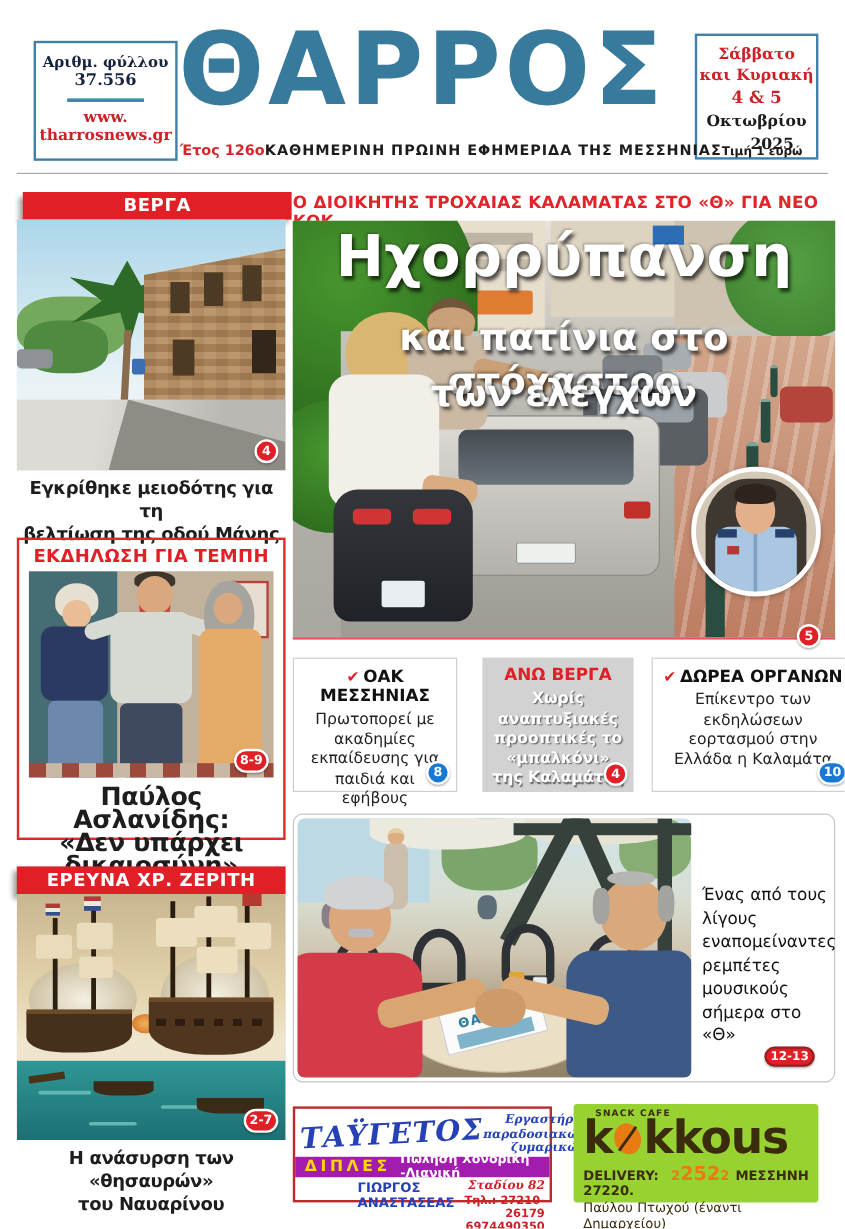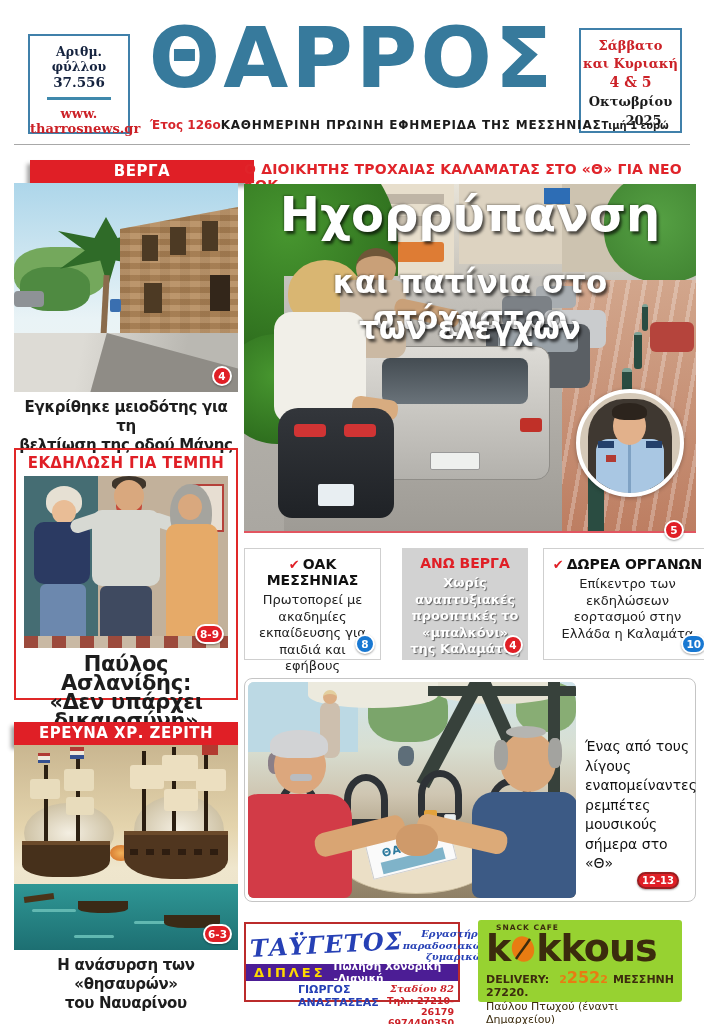--- a/index.html
+++ b/index.html
@@ -21,21 +21,21 @@
   .tbox{position:absolute;top:548px;height:112px;background:#fff;box-sizing:border-box;}
   .tbox .t-title{margin-top:7px;text-align:center;font-size:14px;font-weight:bold;color:#111;}
   .tbox .t-text{margin-top:4px;text-align:center;font-size:13px;line-height:16.5px;color:#222;}
   .check{color:#e01f26;font-size:13px;margin-right:3px;}
 </style>
 </head>
 <body>
 
 <div class="page">
 
-  <div class="abs serif" style="left:28px;top:34px;width:102px;height:100px;border:2px solid #4080aa;box-sizing:border-box;text-align:center;">
+  <div class="abs serif" style="left:28px;top:34px;width:120px;height:100px;border:2px solid #4080aa;box-sizing:border-box;text-align:center;">
     <div style="margin-top:8px;font-size:12.5px;font-weight:bold;color:#15233f;">Αριθμ. φύλλου</div>
     <div style="font-size:13.5px;font-weight:bold;color:#15233f;">37.556</div>
     <div style="width:64px;height:3px;background:#3f89ac;margin:7px auto 6px;"></div>
     <div style="font-size:13px;font-weight:bold;color:#cc2127;line-height:15px;">www.</div>
     <div style="font-size:13px;font-weight:bold;color:#cc2127;line-height:16px;">tharrosnews.gr</div>
   </div>
 
   <div class="abs" style="left:140px;top:8px;width:424px;text-align:center;font-size:84px;line-height:100px;font-weight:bold;color:#377a9c;letter-spacing:3px;">ΘΑΡΡΟΣ</div>
 
   <div class="abs serif" style="left:579px;top:28px;width:103px;height:105px;border:2px solid #4080aa;box-sizing:border-box;text-align:center;padding-top:7px;">
@@ -47,21 +47,21 @@
   </div>
 
   <div class="abs" style="left:150px;top:118px;width:424px;display:flex;align-items:baseline;justify-content:space-between;">
     <span style="font-size:12px;font-weight:bold;color:#d6252b;white-space:nowrap;">Έτος 126ο</span>
     <span style="font-size:12px;font-weight:bold;color:#1c1c1c;letter-spacing:.8px;white-space:nowrap;">ΚΑΘΗΜΕΡΙΝΗ ΠΡΩΙΝΗ ΕΦΗΜΕΡΙΔΑ ΤΗΣ ΜΕΣΣΗΝΙΑΣ</span>
     <span style="font-size:10px;font-weight:bold;color:#1c1c1c;white-space:nowrap;">Τιμή 1 ευρώ</span>
   </div>
 
   <div class="abs" style="left:14px;top:144px;width:676px;height:1px;background:#a8a8a8;"></div>
 
-  <div class="banner" style="left:30px;top:160px;width:224px;">ΒΕΡΓΑ</div>
+  <div class="banner" style="left:19px;top:160px;width:224px;">ΒΕΡΓΑ</div>
 
   <div class="photo" style="left:14px;top:183px;width:224px;height:209px;">
     <div class="abs" style="inset:0;background:linear-gradient(180deg,#add6ea,#e9f3f6 65%,#eef3f2);"></div>
     <div class="abs" style="left:0;top:64px;width:92px;height:52px;background:#74a85c;border-radius:40%;"></div>
     <div class="abs" style="left:6px;top:84px;width:70px;height:44px;background:#4f8a41;border-radius:40%;"></div>
     <div class="abs" style="left:44px;top:34px;width:96px;height:70px;background:#2f6b28;clip-path:polygon(50% 0,62% 30%,98% 18%,72% 48%,100% 72%,60% 62%,52% 100%,44% 62%,2% 74%,28% 48%,0 20%,38% 30%);"></div>
     <div class="abs" style="left:88px;top:92px;width:6px;height:64px;background:#8a6b4c;transform:rotate(3deg);"></div>
     <div class="abs" style="left:106px;top:24px;width:118px;height:158px;background:#b68d60;clip-path:polygon(0 14%,100% 0,100% 100%,0 100%);background-image:repeating-linear-gradient(0deg,rgba(90,60,30,.18) 0 6px,rgba(255,255,255,.08) 6px 12px),repeating-linear-gradient(90deg,rgba(90,60,30,.12) 0 10px,transparent 10px 20px);"></div>
     <div class="abs" style="left:128px;top:52px;width:16px;height:26px;background:#4d3a24;"></div>
     <div class="abs" style="left:156px;top:44px;width:16px;height:28px;background:#4d3a24;"></div>
@@ -134,21 +134,21 @@
     <div class="abs" style="left:148px;top:10px;width:36px;height:26px;background:#ecdfc0;border-radius:3px;"></div>
     <div class="abs" style="left:150px;top:44px;width:34px;height:22px;background:#ecdfc0;border-radius:3px;"></div>
     <div class="abs" style="left:182px;top:24px;width:30px;height:22px;background:#ecdfc0;border-radius:3px;"></div>
     <div class="abs" style="left:188px;top:0;width:16px;height:10px;background:#b23a30;"></div>
     <div class="abs" style="left:96px;top:100px;width:22px;height:16px;background:radial-gradient(#f2b25a,#d06a24);border-radius:50%;"></div>
     <div class="abs" style="left:110px;top:86px;width:104px;height:44px;background:#50361f;border-radius:0 0 40% 45%;border-top:4px solid #6b4a2a;"></div>
     <div class="abs" style="left:116px;top:104px;width:92px;height:6px;background:repeating-linear-gradient(90deg,#2e1d10 0 8px,#50361f 8px 16px);"></div>
     <div class="abs" style="left:64px;top:156px;width:50px;height:12px;background:#3a2a16;border-radius:0 0 40% 40%;"></div>
     <div class="abs" style="left:150px;top:170px;width:56px;height:13px;background:#3a2a16;border-radius:0 0 40% 40%;"></div>
     <div class="abs" style="left:10px;top:150px;width:30px;height:6px;background:#4a3419;transform:rotate(-8deg);"></div>
-    <div class="badge" style="right:6px;bottom:6px;">6-3</div>
+    <div class="badge" style="right:6px;bottom:6px;">2-7</div>
   </div>
 
   <div class="hl" style="left:14px;top:956px;width:224px;">
     <span>Η ανάσυρση των «θησαυρών»</span>
     <span>του Ναυαρίνου</span>
   </div>
 
   <div class="abs" style="left:244px;top:161px;width:452px;font-size:14px;font-weight:bold;color:#e0242a;letter-spacing:.2px;">Ο ΔΙΟΙΚΗΤΗΣ ΤΡΟΧΑΙΑΣ ΚΑΛΑΜΑΤΑΣ ΣΤΟ «Θ» ΓΙΑ ΝΕΟ ΚΟΚ</div>
 
   <div class="photo" style="left:244px;top:184px;width:452px;height:347px;">
@@ -278,21 +278,21 @@
 
   <div class="abs" style="left:244px;top:922px;width:216px;height:80px;border:2px solid #bb2b2b;box-sizing:border-box;background:#fff;">
     <div style="display:flex;align-items:flex-start;justify-content:space-between;padding:2px 4px 0;">
       <div class="serif" style="font-size:24px;font-weight:bold;font-style:italic;color:#2640b5;letter-spacing:1px;transform:rotate(-3deg);margin-top:4px;">ΤΑΫΓΕΤΟΣ</div>
       <div class="serif" style="font-size:10px;font-weight:bold;font-style:italic;color:#2640b5;line-height:11.5px;text-align:right;margin-top:2px;">
         <span style="display:block;">Εργαστήριο</span>
         <span style="display:block;">παραδοσιακών</span>
         <span style="display:block;">ζυμαρικών</span>
       </div>
     </div>
-    <div style="margin-top:1px;height:17px;background:#4c1d95;display:flex;align-items:center;">
+    <div style="margin-top:1px;height:17px;background:#a21caf;display:flex;align-items:center;">
       <span style="color:#ffd900;font-weight:bold;font-size:13px;letter-spacing:3px;margin-left:8px;">ΔΙΠΛΕΣ</span>
       <span style="color:#fff;font-weight:bold;font-size:10.5px;margin-left:8px;">Πώληση Χονδρική -Λιανική</span>
     </div>
     <div style="display:flex;justify-content:space-between;padding:2px 4px 0;margin-left:48px;">
       <div style="font-size:11px;font-weight:bold;color:#2640b5;line-height:13px;">
         <span style="display:block;">ΓΙΩΡΓΟΣ</span>
         <span style="display:block;">ΑΝΑΣΤΑΣΕΑΣ</span>
       </div>
       <div style="text-align:right;">
         <div class="serif" style="font-size:10px;font-weight:bold;font-style:italic;color:#cc2127;">Σταδίου 82</div>

